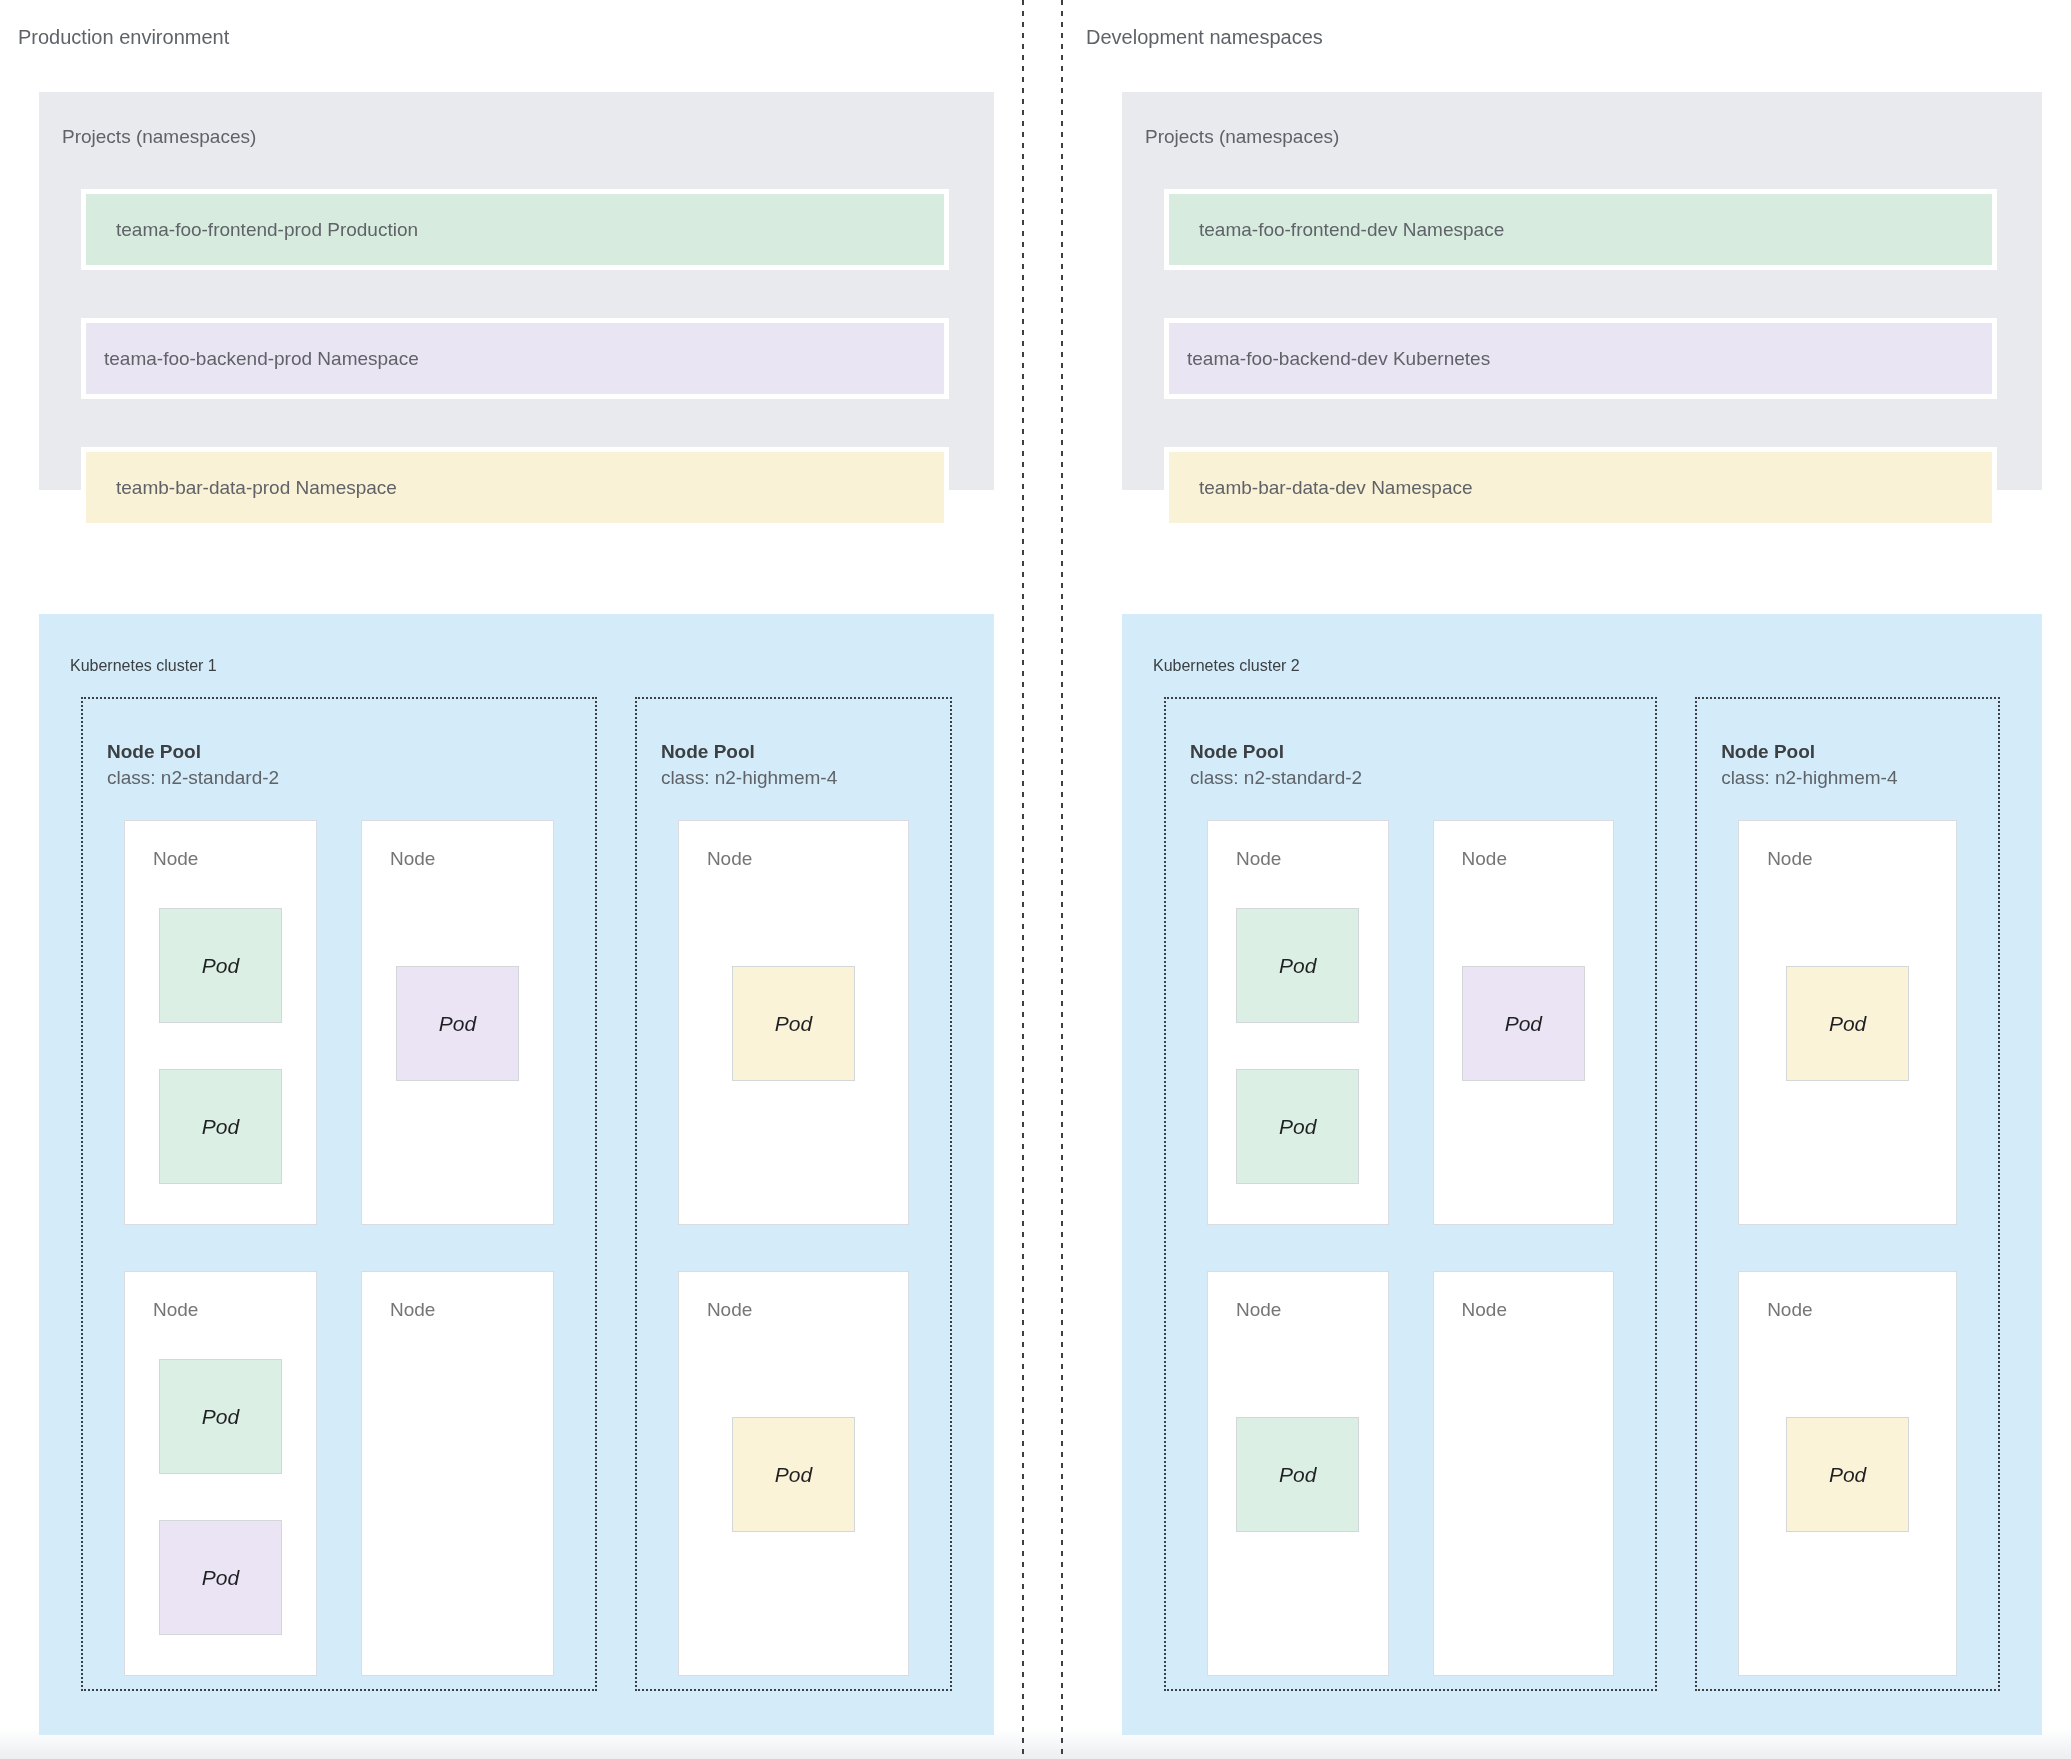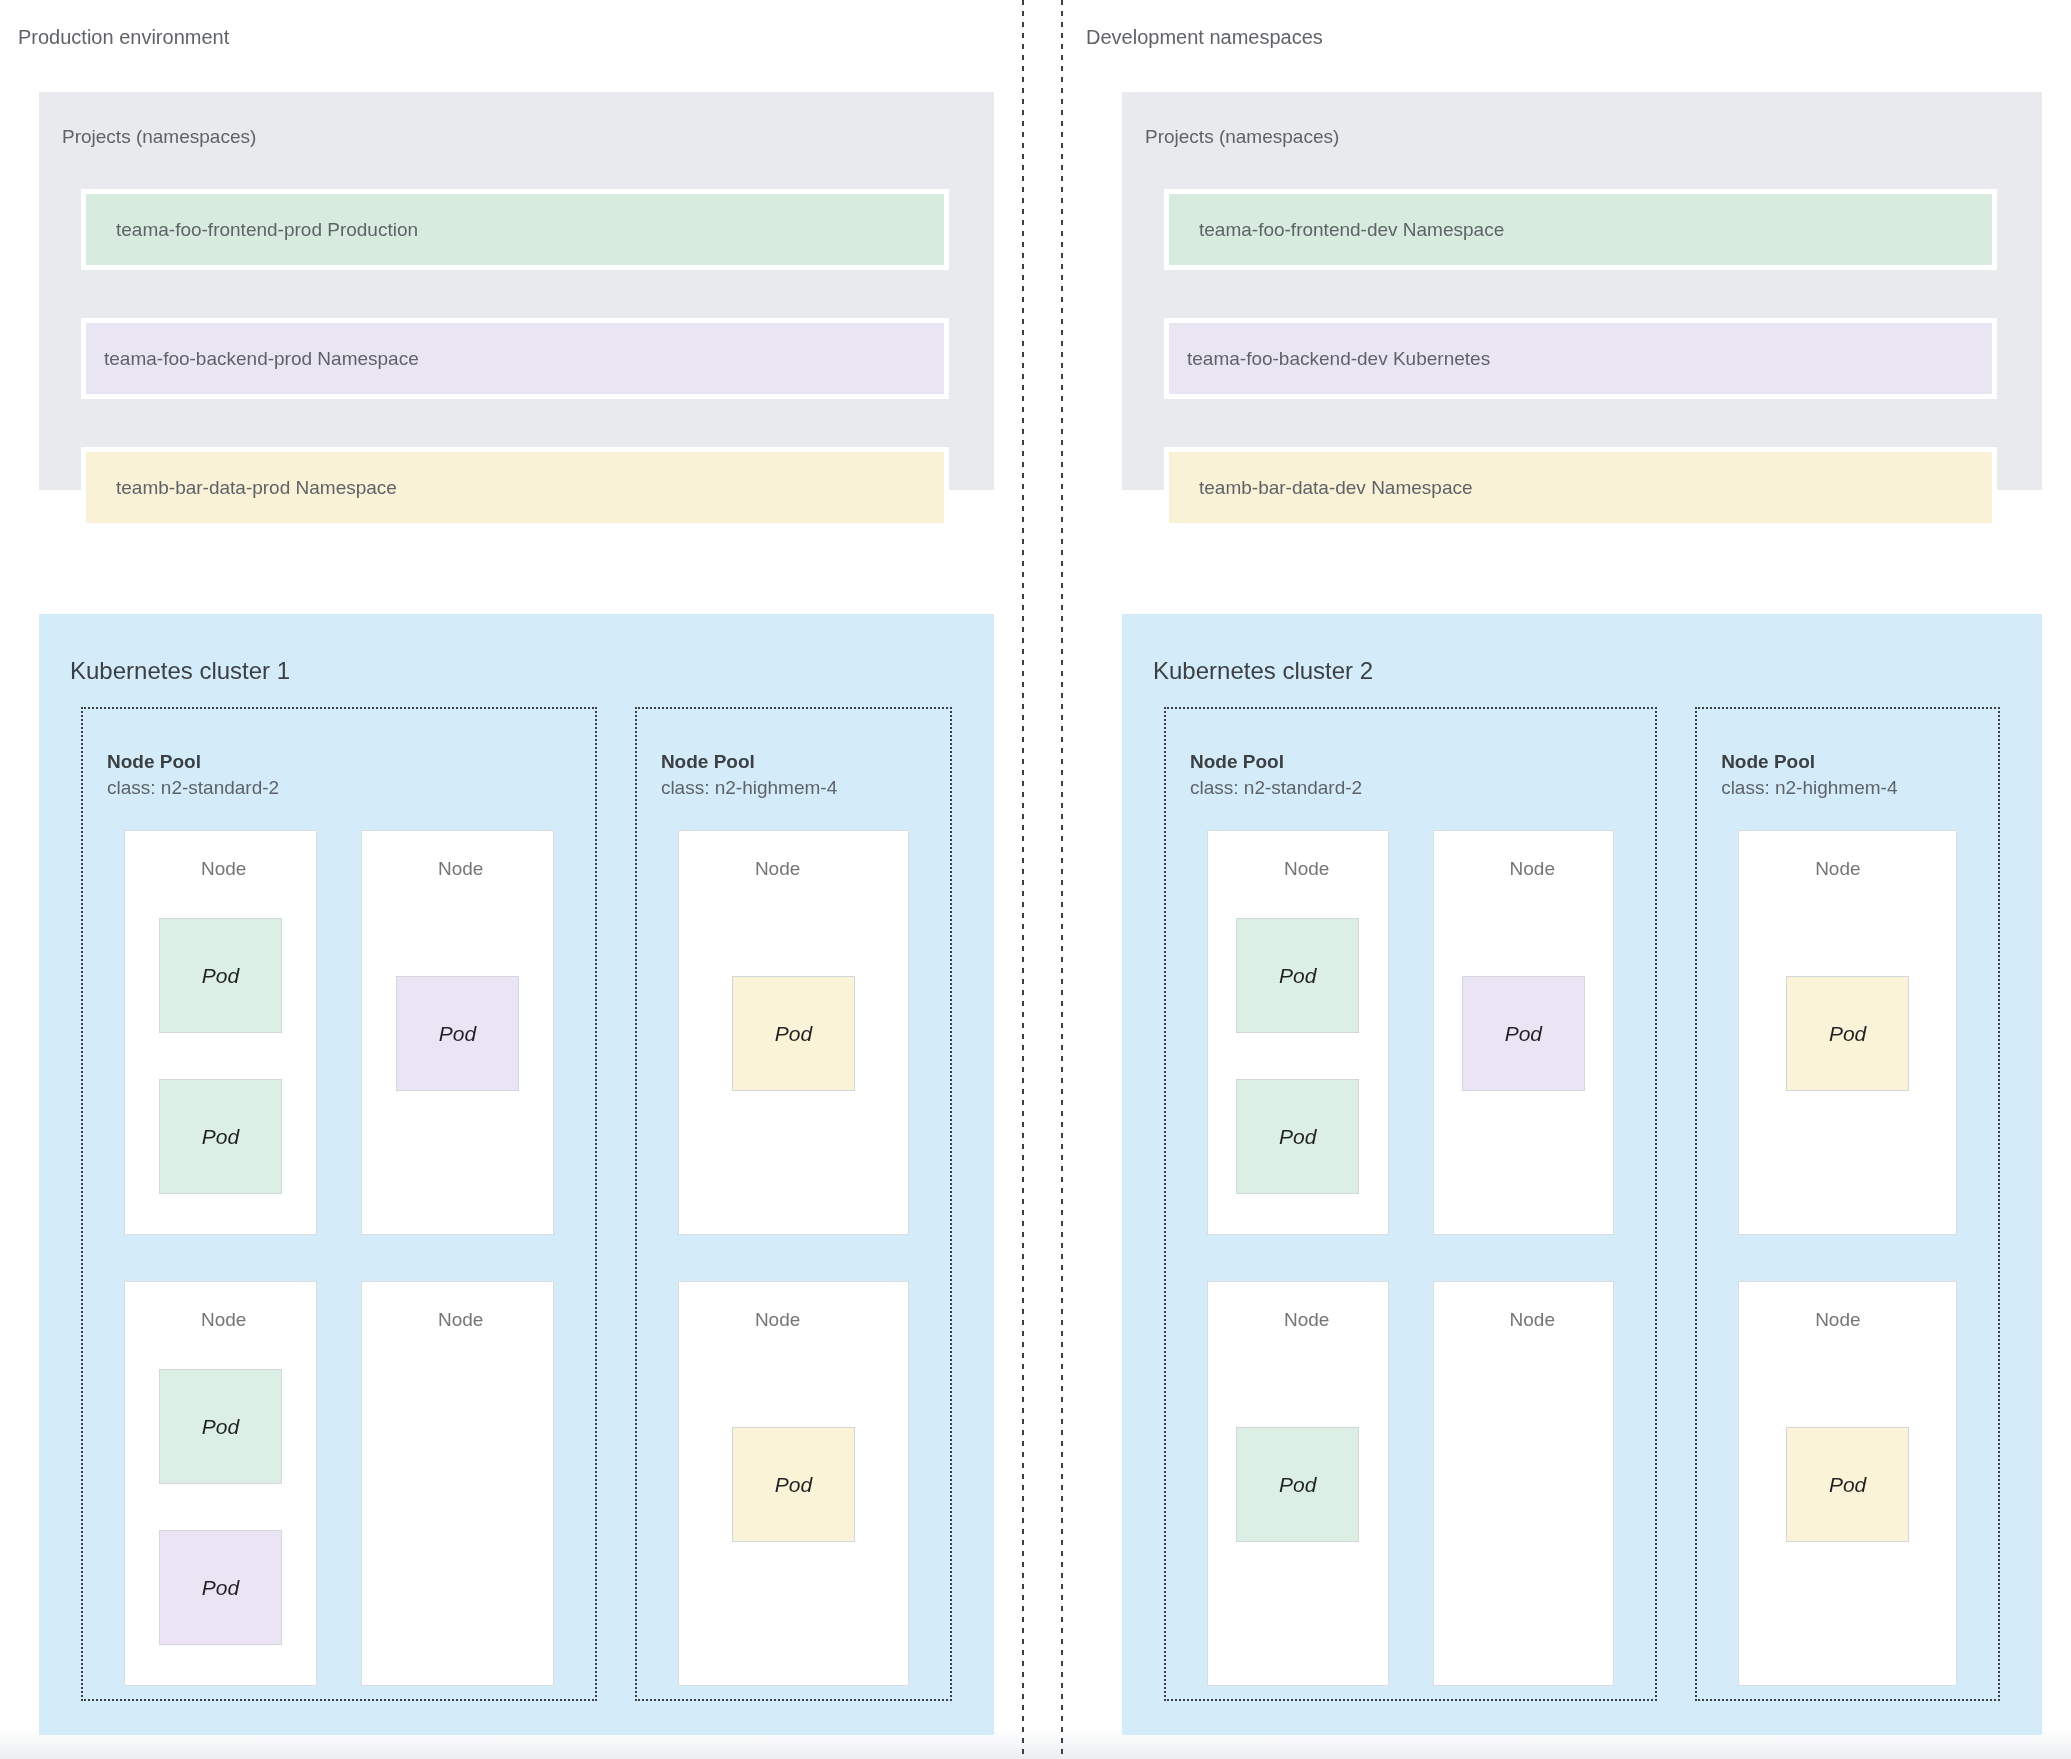--- a/index.html
+++ b/index.html
@@ -72,21 +72,21 @@
   
   .cluster {
     position: absolute;
     top: 614px; left: 0; right: 0;
     height: 1121px;
     background: var(--cluster-bg);
     box-sizing: border-box;
   }
   .cluster-title {
     padding: 43px 0 0 31px;
-    font-size: 24px;
+    font-size: 16px;
     color: var(--text-title);
   }
   .pools {
     display: flex;
     gap: 38px;
     margin: 22px 42px 0 42px;
     height: 994px;
   }
   .pool {
     box-sizing: border-box;
@@ -117,21 +117,20 @@
     height: 405px;
     box-sizing: border-box;
     display: flex;
     flex-direction: column;
   }
   .node-label {
     padding: 25px 0 0 28px;
     font-size: 19px;
     line-height: 26px;
     color: var(--text-node);
-    margin-left: 48px;
   }
   .pods {
     display: flex;
     flex-direction: column;
     align-items: center;
     gap: 46px;
     padding-top: 36px;
   }
   .node.center .pods { padding-top: 94px; }
 

